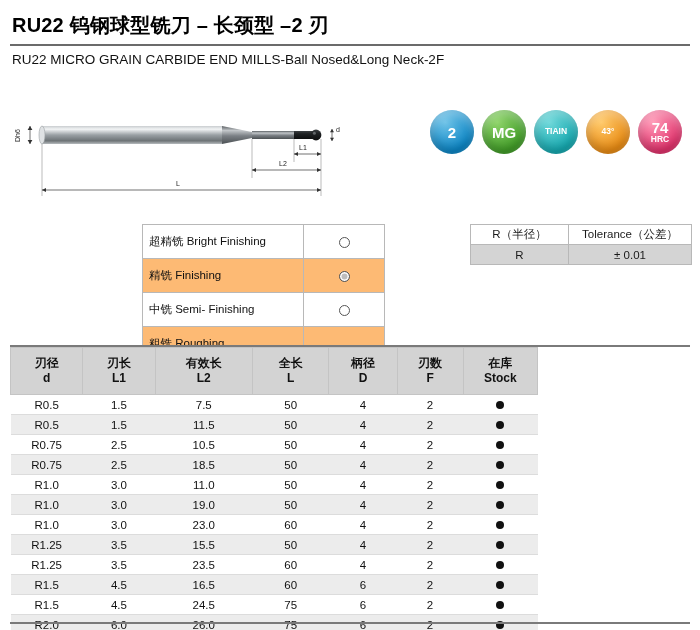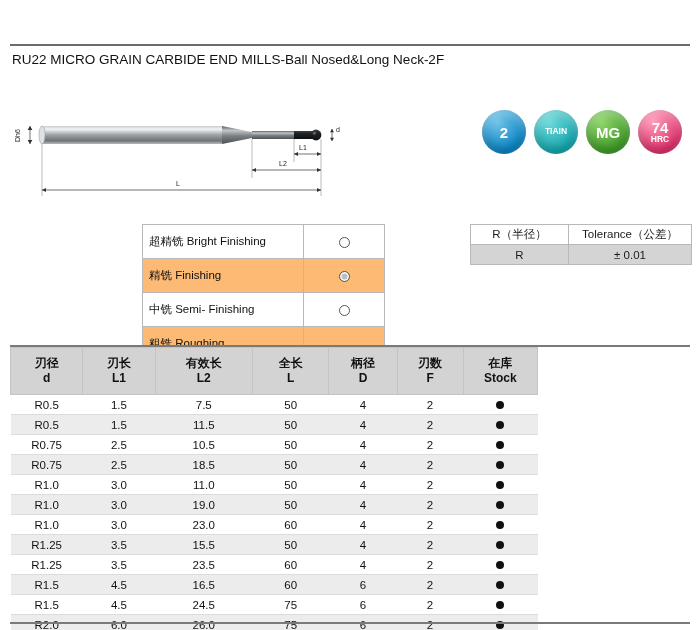--- a/index.html
+++ b/index.html
@@ -199,20 +199,21 @@
     font-size: 7px;
     fill: #222;
     font-family: "Liberation Sans", sans-serif;
   }
 </style>
 </head>
 <body>
 
 <div class="page">
 
+  <div class="title-cn">RU22 钨钢球型铣刀 – 长颈型 –2 刃</div>
   <div class="title-underline"></div>
   <div class="title-en">RU22 MICRO GRAIN CARBIDE END MILLS-Ball Nosed&amp;Long Neck-2F</div>
 
   <div class="drawing">
     <svg width="340" height="125" viewBox="0 0 340 125">
       <defs>
         <linearGradient id="shankGrad" x1="0" y1="0" x2="0" y2="1">
           <stop offset="0%" stop-color="#c9cdd0"></stop>
           <stop offset="18%" stop-color="#f2f4f5"></stop>
           <stop offset="50%" stop-color="#9aa0a4"></stop>
@@ -274,25 +275,28 @@
       <polygon points="34,98 38,96 38,100" fill="#333"></polygon>
       <polygon points="313,98 309,96 309,100" fill="#333"></polygon>
       <text class="dim-label" x="168" y="94">L</text>
     </svg>
   </div>
 
   <div class="badges">
     <div class="badge b-flute">
       <span class="big">2</span>
     </div>
+    <div class="badge b-mg">
+      <span class="big">MG</span>
+    </div>
     <div class="badge b-coat">
       <span class="small">TIAIN</span>
     </div>
-    <div class="badge b-mg">
-      <span class="big">MG</span>
+    <div class="badge b-hel">
+      <span class="small">43°</span>
     </div>
     <div class="badge b-hrc">
       <span class="big">74</span>
       <span class="small">HRC</span>
     </div>
   </div>
 
   <table class="finish-table">
     <tbody>
       <tr>

